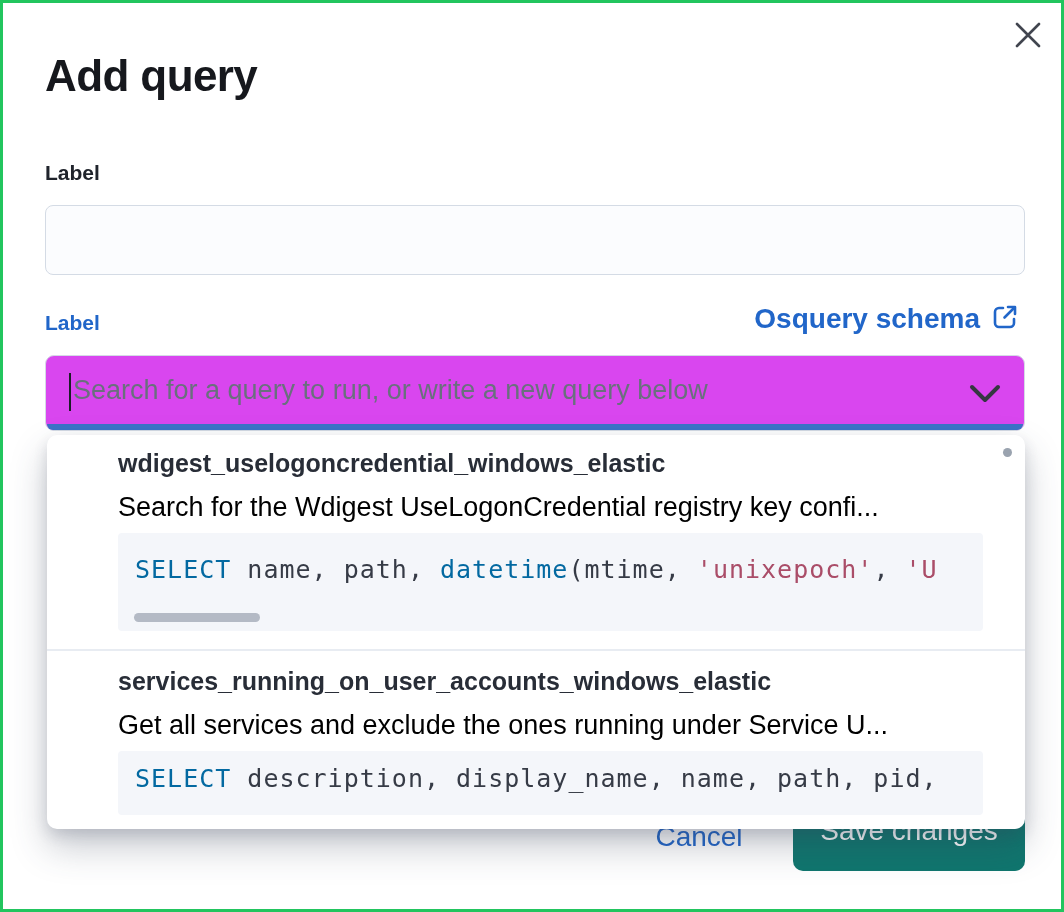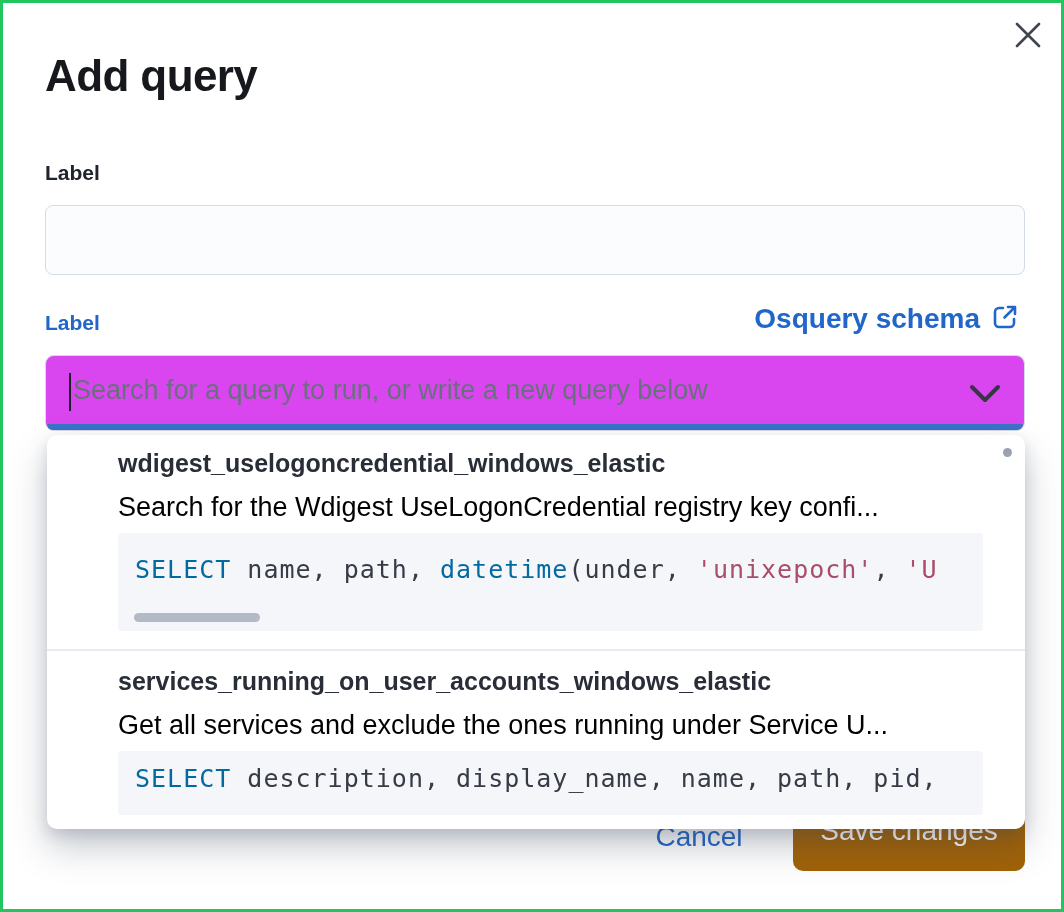--- a/index.html
+++ b/index.html
@@ -62,21 +62,21 @@
   .tok-keyword { color:#0369a1; }
   .tok-string { color:#aa4d68; }
   .tok-plain { color:#363b46; }
   .code-hscroll { position:absolute; left:16px; bottom:9px; width:126px; height:9px;
     border-radius:5px; background:#b4bac5; }
 
   
   .cancel-btn { position:absolute; left:620px; top:818px; width:152px; text-align:center;
     font-size:28px; font-weight:500; color:#2166c9; z-index:1; background:none; border:none; cursor:pointer; }
   .save-btn { position:absolute; left:790px; top:788px; width:232px; height:80px;
-    background:#a16207; border:none; border-radius:10px; color:#fff; font-size:28px; font-weight:500;
+    background:#0f766e; border:none; border-radius:10px; color:#fff; font-size:28px; font-weight:500;
     display:flex; align-items:center; justify-content:center; z-index:1; cursor:pointer;
     font-family:"Liberation Sans",sans-serif; }
 </style>
 </head>
 <body>
 
 <div class="screen">
 
   <button class="close-btn">
     <span>
@@ -113,21 +113,21 @@
     <div class="focus-underline"></div>
   </div>
 
   <div class="panel">
     <div class="scroll-dot"></div>
 
     <div class="option option-1">
       <div class="opt-title">wdigest_uselogoncredential_windows_elastic</div>
       <div class="opt-desc">Search for the Wdigest UseLogonCredential registry key confi...</div>
       <div class="code-block code-1">
-        <div class="code-line"><span class="tok-keyword">SELECT</span><span class="tok-plain"> name, path, </span><span class="tok-keyword">datetime</span><span class="tok-plain">(under, </span><span class="tok-string">'unixepoch'</span><span class="tok-plain">, </span><span class="tok-string">'U</span></div>
+        <div class="code-line"><span class="tok-keyword">SELECT</span><span class="tok-plain"> name, path, </span><span class="tok-keyword">datetime</span><span class="tok-plain">(mtime, </span><span class="tok-string">'unixepoch'</span><span class="tok-plain">, </span><span class="tok-string">'U</span></div>
         <div class="code-hscroll"></div>
       </div>
     </div>
 
     <div class="option option-2">
       <div class="opt-title">services_running_on_user_accounts_windows_elastic</div>
       <div class="opt-desc">Get all services and exclude the ones running under Service U...</div>
       <div class="code-block code-2">
         <div class="code-line"><span class="tok-keyword">SELECT</span><span class="tok-plain"> description, display_name, name, path, pid,</span></div>
       </div>

